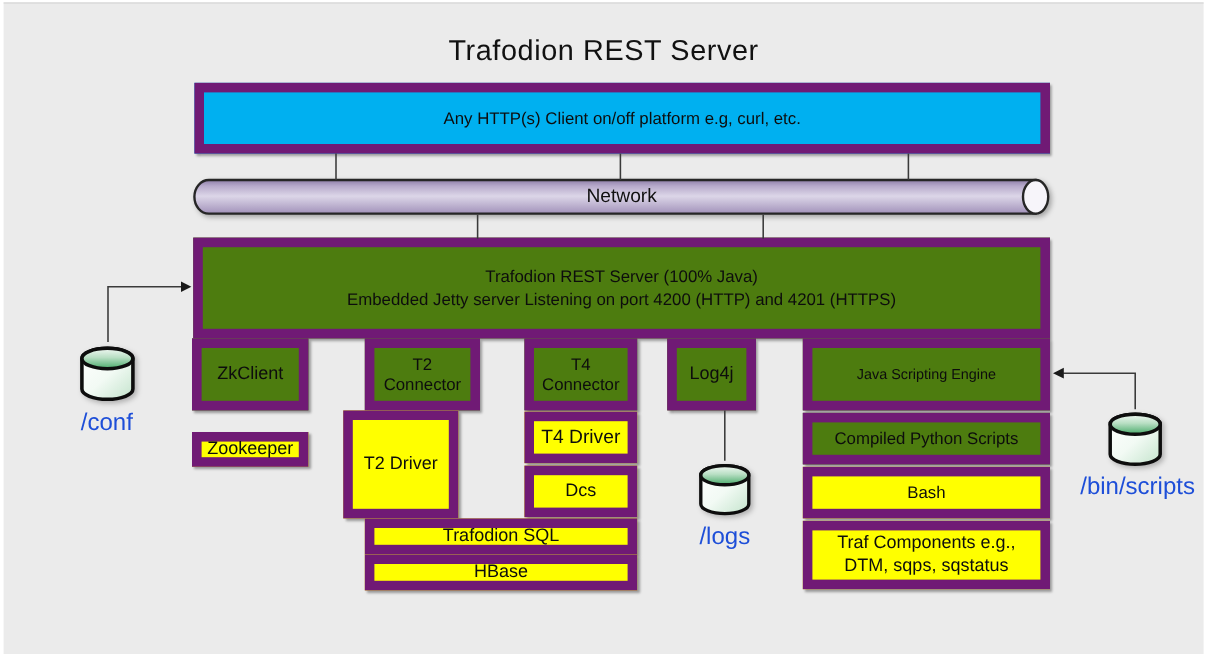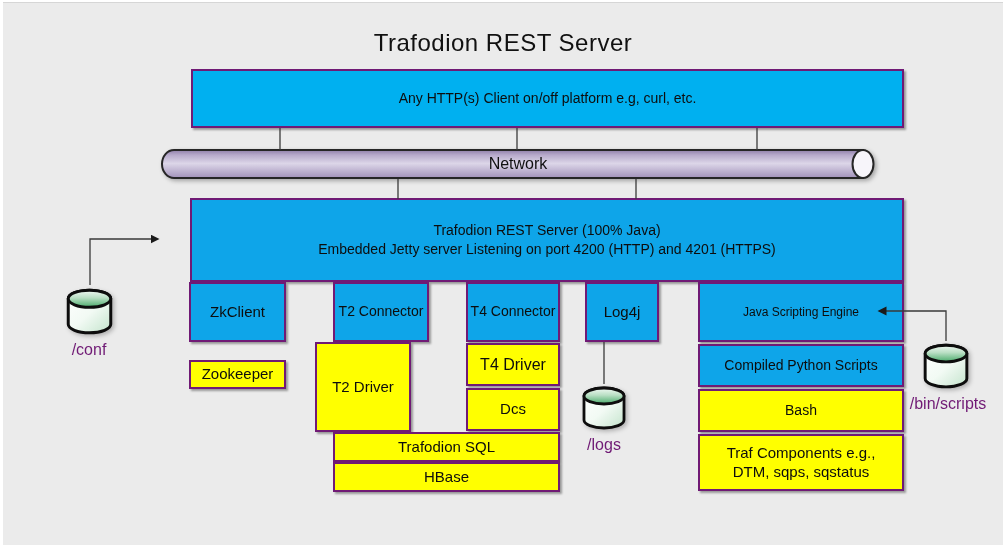--- a/index.html
+++ b/index.html
@@ -10,25 +10,25 @@
   .canvas{
     position:absolute;left:3px;top:2px;width:1000px;height:542px;
     background:#EBEBEB;border-top:1px solid #d6d6d6;
   }
   .abs{position:absolute;box-sizing:border-box;}
   .title{
     left:0;top:12px;width:1006px;text-align:center;
     font-size:24px;font-weight:500;letter-spacing:.5px;color:#111;margin-top:17px;
   }
   .box{
-    border:2px solid #701a75;display:flex;align-items:center;justify-content:center;
-    text-align:center;box-shadow:2px 2px 2px rgba(0,0,0,0.35);line-height:1.25;margin-left:29px;
+    border:8px solid #701a75;display:flex;align-items:center;justify-content:center;
+    text-align:center;box-shadow:2px 2px 2px rgba(0,0,0,0.35);line-height:1.25;
   }
   .blue{background:#00B0F0;}
-  .green{background:#0ea5e9;text-align:center;}
+  .green{background:#4d7c0f;text-align:center;}
   .yellow{background:#FFFF00;}
   .client-box{left:162px;top:69px;width:713px;height:59px;font-size:14px;}
   .rest-box{left:161px;top:198px;width:714px;height:84px;flex-direction:column;font-size:14px;}
   .rest-box div{line-height:19px;}
   .net-wrap{left:159px;top:148px;width:718px;height:32px;}
   .net-wrap svg{position:absolute;left:0;top:0;filter:drop-shadow(2px 2px 2px rgba(0,0,0,0.30));}
   .net-label{position:absolute;left:0;top:0;width:100%;height:100%;display:flex;
     align-items:center;justify-content:center;font-size:16px;color:#111;}
   .zk-client{left:160px;top:282px;width:97px;height:60px;font-size:15px;}
   .zookeeper{left:160px;top:360px;width:97px;height:29px;font-size:15px;}
@@ -42,21 +42,21 @@
   .log4j{left:556px;top:282px;width:74px;height:60px;font-size:15px;}
   .jse{left:669px;top:282px;width:206px;height:60px;flex-direction:column;font-size:12px;}
   .jse div{line-height:14.5px;}
   .py{left:669px;top:344px;width:206px;height:43px;font-size:14px;}
   .bash{left:669px;top:389px;width:206px;height:43px;font-size:14px;}
   .trafc{left:669px;top:434px;width:206px;height:57px;font-size:15px;padding:0 10px;}
   .cyl{filter:drop-shadow(2px 2px 2px rgba(0,0,0,0.25));}
   .cyl-conf{left:64px;top:284px;width:51px;height:55px;}
   .cyl-logs{left:580px;top:383px;width:48px;height:50px;}
   .cyl-bin{left:921px;top:340px;width:50px;height:52px;}
-  .store-label{text-align:center;font-size:16px;color:#701a75;}
+  .store-label{text-align:center;font-size:20px;color:#1d4ed8;}
   .lbl-conf{left:39px;top:341px;width:100px;}
   .lbl-logs{left:554px;top:436px;width:100px;}
   .lbl-bin{left:878px;top:395px;width:140px;}
   .overlay{left:0;top:0;width:1006px;height:551px;pointer-events:none;}
 </style>
 </head>
 <body>
 
 <svg width="0" height="0" style="position:absolute">
   <defs>

